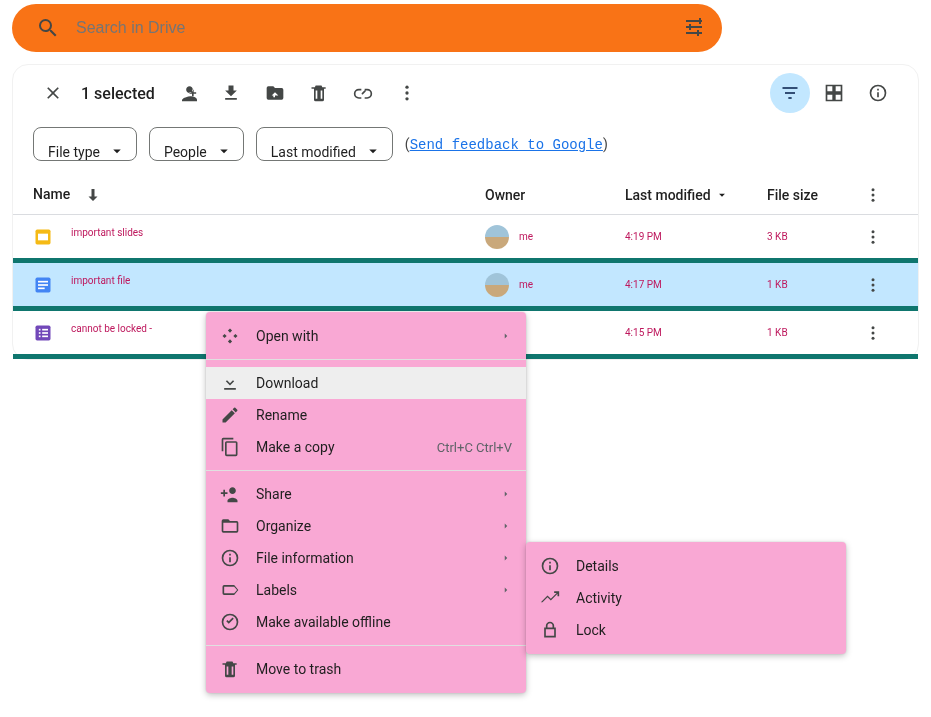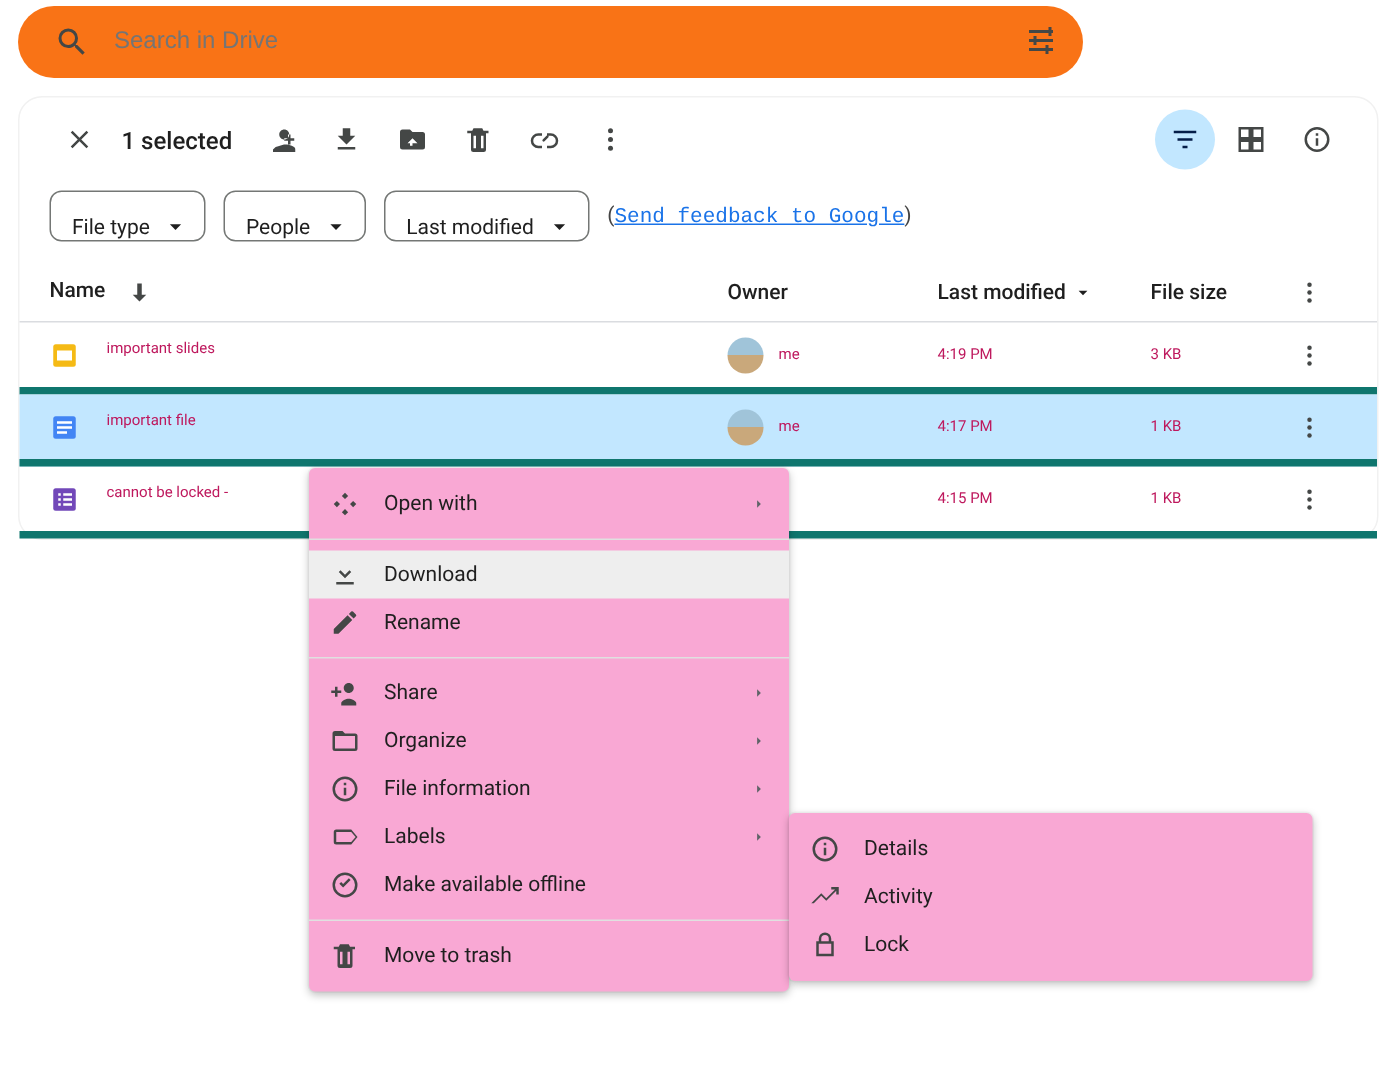--- a/index.html
+++ b/index.html
@@ -153,21 +153,21 @@
   .menu-item .mi-icon { width: 20px; display:flex; align-items:center; justify-content:center; }
   .menu-item .mi-label { flex: 1; }
   .menu-item .mi-shortcut { color: #5f6368; font-size: 13px; }
   .menu-item .mi-arrow { width: 12px; display:flex; align-items:center; justify-content:center; }
   .menu-sep {
     height: 1px;
     background: #e0e0e0;
     margin: 7px 0;
   }
   .ctx-main { top: 312px; left: 206px; width: 320px; }
-  .ctx-sub  { top: 542px; left: 526px; width: 349px; }
+  .ctx-sub  { top: 542px; left: 526px; width: 320px; }
 
   svg { display:block; }
   .svg20 { width:20px; height:20px; fill:#444746; }
   .svg18 { width:18px; height:18px; fill:#444746; }
   .svg24 { width:24px; height:24px; fill:#444746; }
   .arrowfill { fill:#1f1f1f; }
 </style>
 </head>
 <body>
 
@@ -424,20 +424,29 @@
     <span class="mi-label">Download</span>
   </div>
   <div class="menu-item">
     <span class="mi-icon">
       <svg class="svg20" viewBox="0 0 24 24">
           <path d="M3 17.25V21h3.75L17.81 9.94l-3.75-3.75L3 17.25zM20.71 7.04a1 1 0 000-1.41l-2.34-2.34a1 1 0 00-1.41 0l-1.83 1.83 3.75 3.75 1.83-1.83z"></path>
         </svg>
     </span>
     <span class="mi-label">Rename</span>
   </div>
+  <div class="menu-item">
+    <span class="mi-icon">
+      <svg class="svg20" viewBox="0 0 24 24">
+          <path d="M16 1H4a2 2 0 00-2 2v14h2V3h12V1zm3 4H8a2 2 0 00-2 2v14a2 2 0 002 2h11a2 2 0 002-2V7a2 2 0 00-2-2zm0 16H8V7h11v14z"></path>
+        </svg>
+    </span>
+    <span class="mi-label">Make a copy</span>
+    <span class="mi-shortcut">Ctrl+C Ctrl+V</span>
+  </div>
   <div class="menu-sep"></div>
   <div class="menu-item">
     <span class="mi-icon">
       <svg class="svg20" viewBox="0 0 24 24">
           <path d="M15 12c2.21 0 4-1.79 4-4s-1.79-4-4-4-4 1.79-4 4 1.79 4 4 4zm6 8v2H9v-2c0-2 4-3.5 6-3.5s6 1.5 6 3.5zM6 10V7H4v3H1v2h3v3h2v-3h3v-2H6z"></path>
         </svg>
     </span>
     <span class="mi-label">Share</span>
     <span class="mi-arrow">
         <svg width="10" height="10" viewBox="0 0 24 24" fill="#5f6368">

